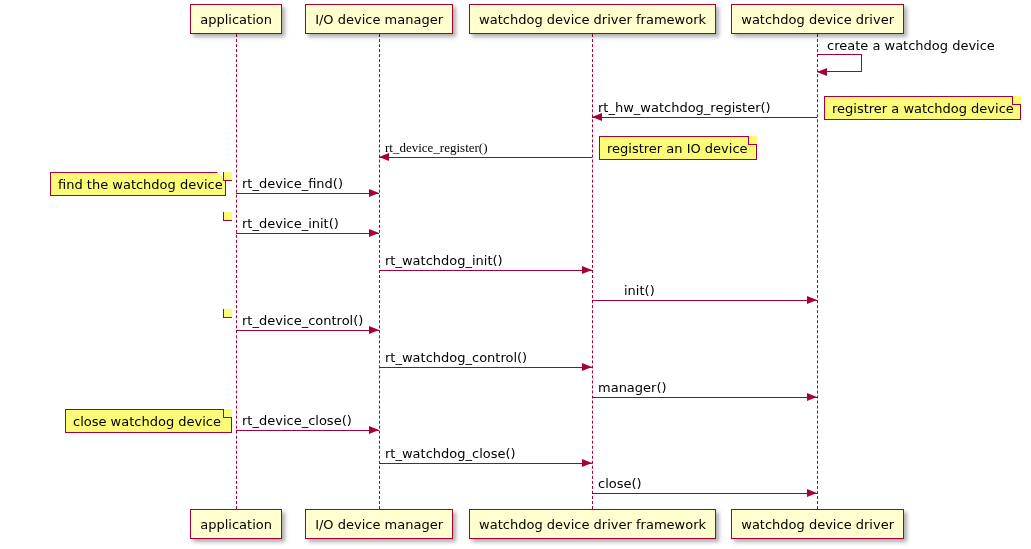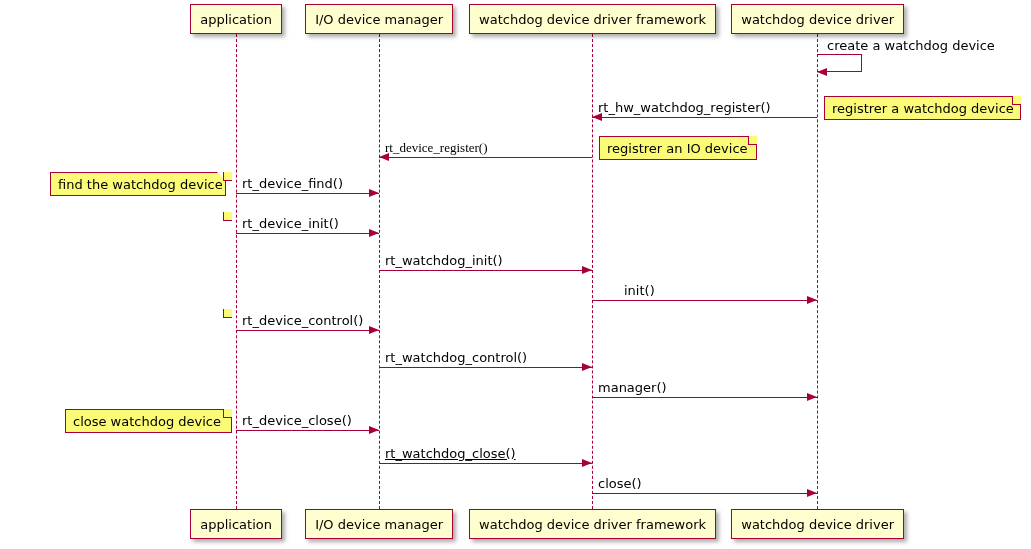--- a/index.html
+++ b/index.html
@@ -174,21 +174,21 @@
     <div class="arrowhead right" style="top: 362.5px; left: 582px;"></div>
     <div class="msg-label" style="left: 385px; top: 351px;">rt_watchdog_control()</div>
     <div class="msg" style="left: 592px; top: 397px; width: 225px;"></div>
     <div class="arrowhead right" style="top: 392.5px; left: 807px;"></div>
     <div class="msg-label" style="left: 598px; top: 381px;">manager()</div>
     <div class="msg" style="left: 236px; top: 430px; width: 143px;"></div>
     <div class="arrowhead right" style="top: 425.5px; left: 369px;"></div>
     <div class="msg-label" style="left: 242px; top: 414px;">rt_device_close()</div>
     <div class="msg" style="left: 379px; top: 463px; width: 213px;"></div>
     <div class="arrowhead right" style="top: 458.5px; left: 582px;"></div>
-    <div class="msg-label" style="left: 385px; top: 447px; text-decoration: underline;">rt_watchdog_close()</div>
+    <div class="msg-label" style="left: 385px; top: 447px;">rt_watchdog_close()</div>
     <div class="msg" style="left: 592px; top: 493px; width: 225px;"></div>
     <div class="arrowhead right" style="top: 488.5px; left: 807px;"></div>
     <div class="msg-label" style="left: 598px; top: 477px;">close()</div>
     <div class="note" style="left: 824px; top: 96px; width: 197px;">
       <span>registrer a watchdog device</span>
     </div>
     <div class="note-fold" style="position: absolute; left: 1012px; top: 96px;"></div>
     <div class="note" style="left: 599px; top: 136px; width: 158px;">
       <span>registrer an IO device</span>
     </div>

